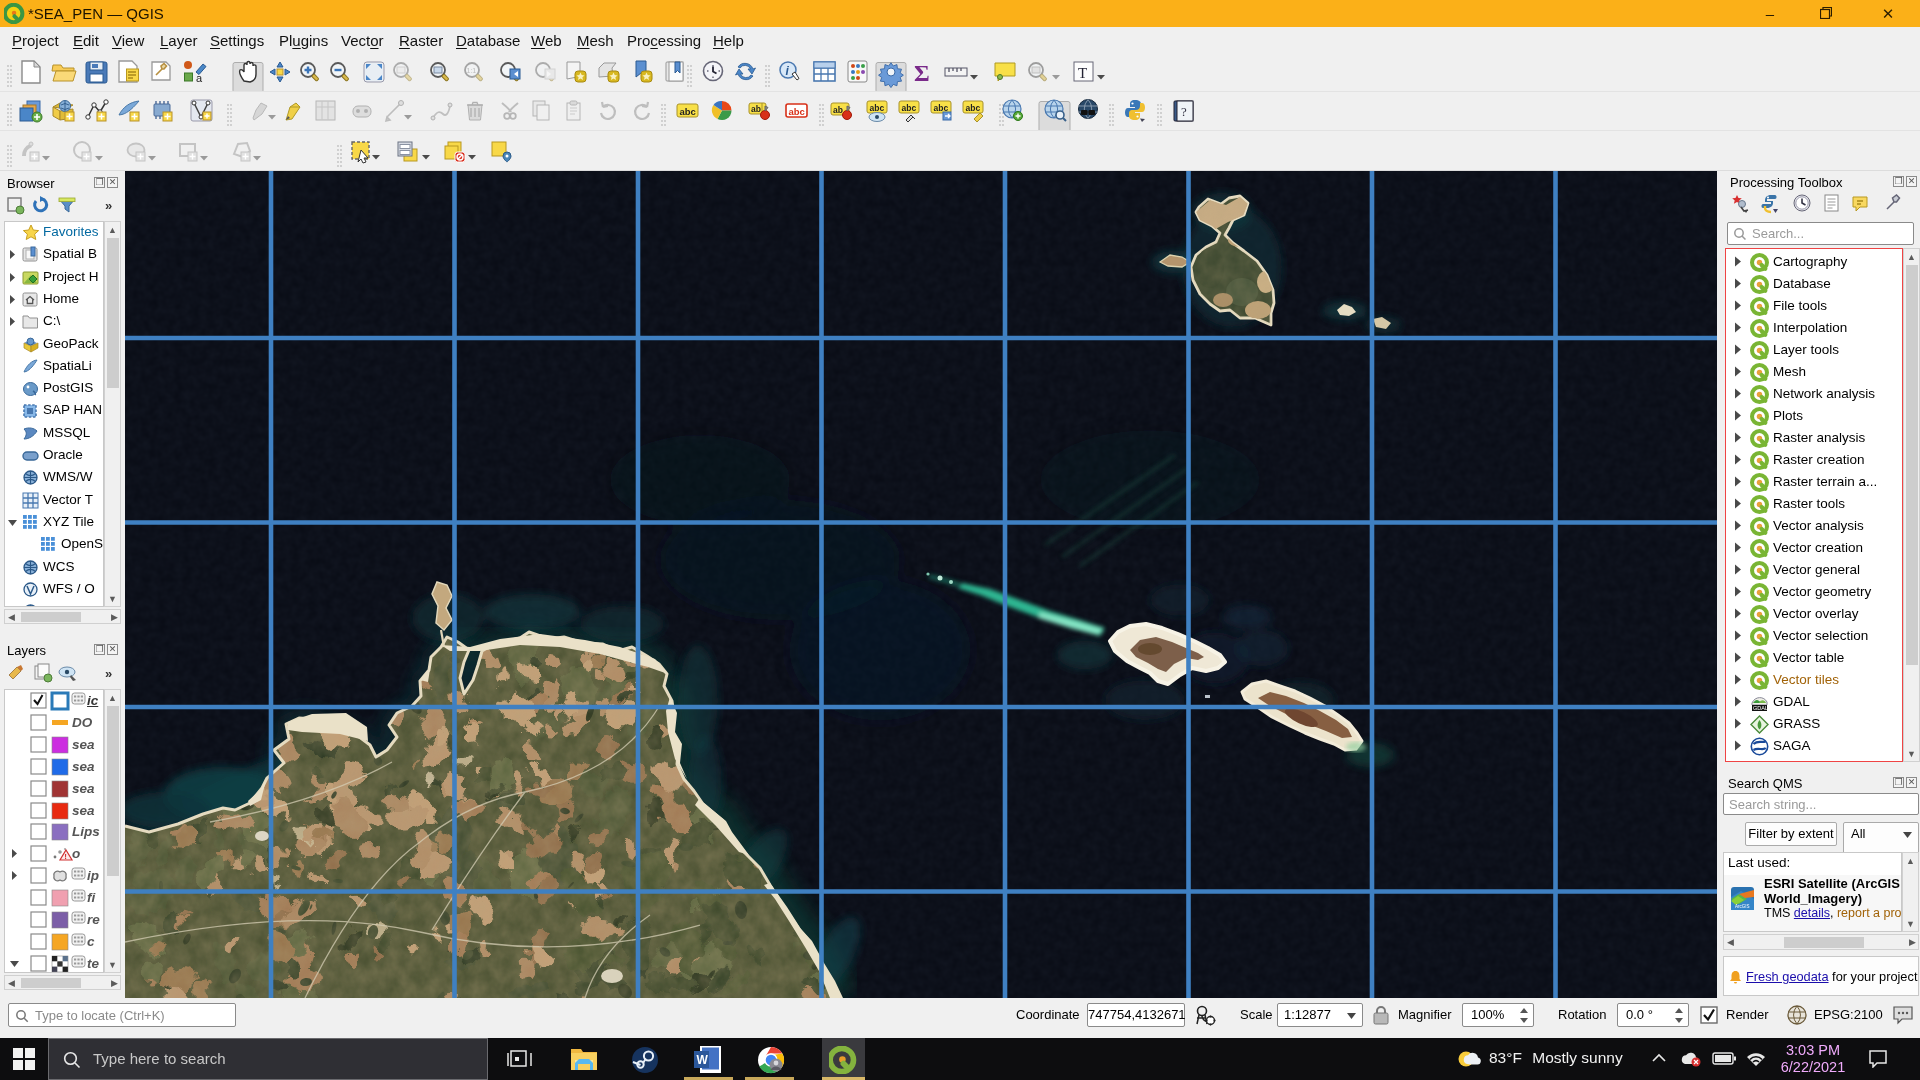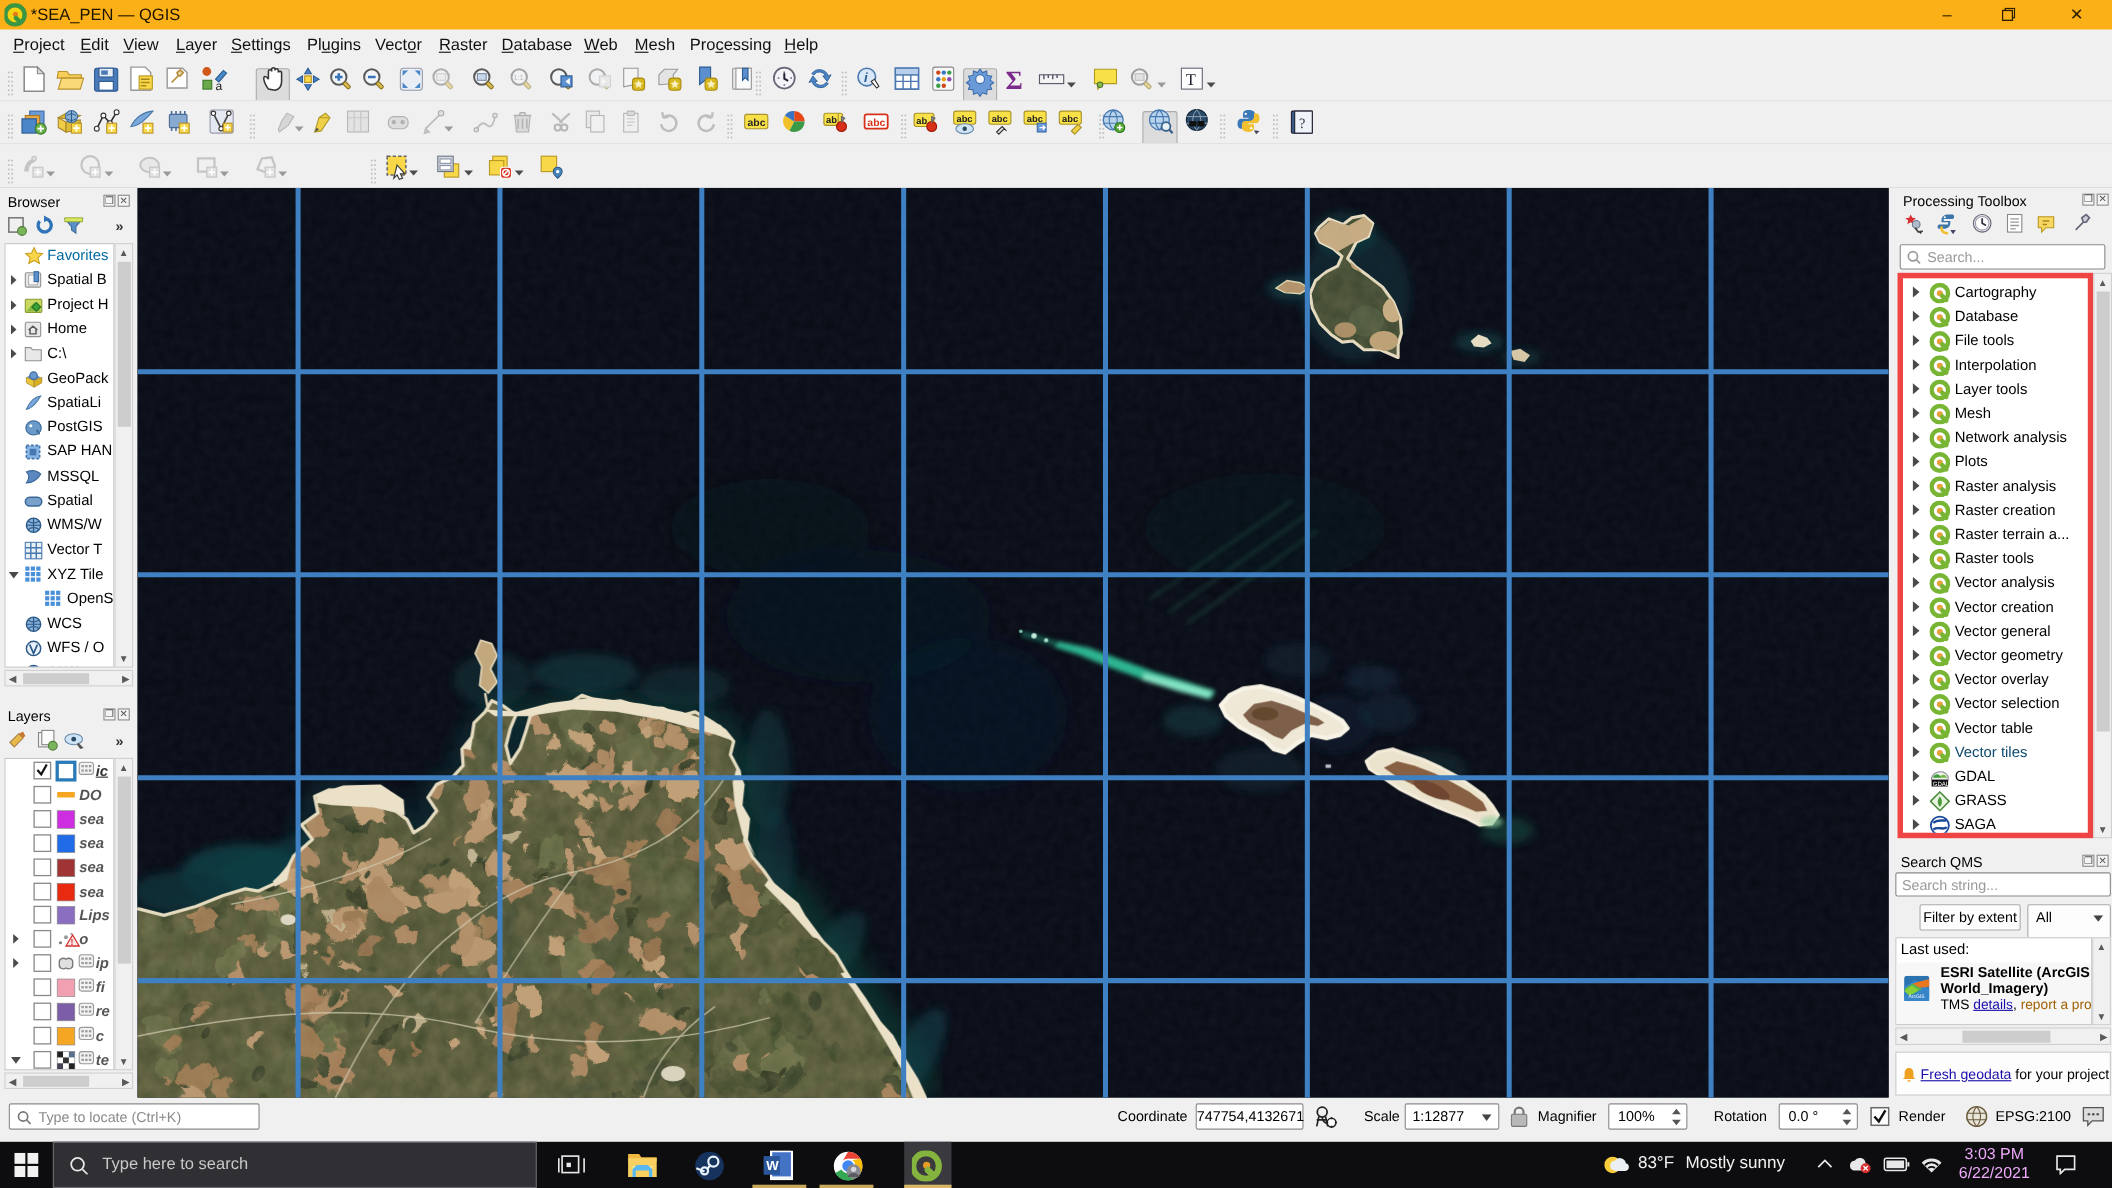--- a/index.html
+++ b/index.html
@@ -738,21 +738,21 @@
               </g>
             </svg>
             <span style="position:absolute;left:38px;top:2px;font-size:13.5px;color:#000">MSSQL</span>
           </div>
 <div style="position:absolute;top:223px;left:0;width:120px;height:22px">
             <svg style="position:absolute;left:0;top:2px" width="120" height="18" viewBox="0 0 120 18">
               <g transform="translate(18,1)">
                 <rect x="0" y="4" width="15" height="8" rx="4" fill="#7aa0cc" stroke="#3a6898" stroke-width="1.4"></rect>
               </g>
             </svg>
-            <span style="position:absolute;left:38px;top:2px;font-size:13.5px;color:#000">Spatial</span>
+            <span style="position:absolute;left:38px;top:2px;font-size:13.5px;color:#000">Oracle</span>
           </div>
 <div style="position:absolute;top:245px;left:0;width:120px;height:22px">
             <svg style="position:absolute;left:0;top:2px" width="120" height="18" viewBox="0 0 120 18">
               <g transform="translate(18,1)">
                 <circle cx="7.5" cy="7.5" r="6.5" fill="#88b0d8" stroke="#2a5888" stroke-width="1.3"></circle>
                 <path d="M7.5,1 v13 M1,7.5 h13 M2.5,3.5 c3,2.5 7,2.5 10,0 M2.5,11.5 c3,-2.5 7,-2.5 10,0" stroke="#2a5888" fill="none" stroke-width="1.1"></path>
               </g>
             </svg>
             <span style="position:absolute;left:38px;top:2px;font-size:13.5px;color:#000">WMS/W</span>
           </div>
@@ -1674,21 +1674,21 @@
           <path d="M4,16 l7,-7 M11,9 l-1.5,-4 4,-3 3,3 -3,4z" fill="#c8ccd4" stroke="#667" stroke-width="1.5"></path>
         </g>
 </svg>
 <div class="abs inp" style="left:6px;top:51px;width:187px;height:23px">
         <svg style="position:absolute;left:5px;top:4px" width="14" height="14" viewBox="0 0 14 14">
           <circle cx="6" cy="6" r="4.2" fill="none" stroke="#999" stroke-width="1.5"></circle>
           <path d="M9,9 l3.5,3.5" stroke="#999" stroke-width="1.5"></path>
         </svg>
         <span style="position:absolute;left:24px;top:3px;color:#9a9a9a">Search...</span>
       </div>
-<div class="abs" style="left:4px;top:77px;width:178px;height:514px;background:#fff;border:5px solid #ef4444;overflow:hidden;position:relative" id="ptree">
+<div class="abs" style="left:4px;top:77px;width:178px;height:514px;background:#fff;border:1px solid #ef4444;overflow:hidden;position:relative" id="ptree">
 <div style="position:absolute;top:2px;left:0;width:178px;height:22px">
           <svg style="position:absolute;left:8px;top:4px" width="10" height="13" viewBox="0 0 10 13">
             <path d="M1,1.5 l6,5 -6,5z" fill="#4a4a4a"></path>
           </svg>
           <svg style="position:absolute;left:24px;top:2px" width="19" height="19" viewBox="0 0 16 16">
             <g transform="translate(0,0)">
               <circle cx="8" cy="8" r="6.3" fill="none" stroke="#79b534" stroke-width="3.4"></circle>
               <circle cx="8" cy="8" r="2.3" fill="#e8a03c"></circle>
               <rect x="8.5" y="7" width="8" height="3.6" rx="1.8" fill="#79b534" transform="rotate(45 8.5 8.8)"></rect>
             </g>
@@ -1933,21 +1933,21 @@
           <svg style="position:absolute;left:8px;top:4px" width="10" height="13" viewBox="0 0 10 13">
             <path d="M1,1.5 l6,5 -6,5z" fill="#4a4a4a"></path>
           </svg>
           <svg style="position:absolute;left:24px;top:2px" width="19" height="19" viewBox="0 0 16 16">
             <g transform="translate(0,0)">
               <circle cx="8" cy="8" r="6.3" fill="none" stroke="#79b534" stroke-width="3.4"></circle>
               <circle cx="8" cy="8" r="2.3" fill="#e8a03c"></circle>
               <rect x="8.5" y="7" width="8" height="3.6" rx="1.8" fill="#79b534" transform="rotate(45 8.5 8.8)"></rect>
             </g>
           </svg>
-          <span style="position:absolute;left:47px;top:3px;font-size:13.5px;color:#0c4a6e;white-space:nowrap">Vector tiles</span>
+          <span style="position:absolute;left:47px;top:3px;font-size:13.5px;color:#a16207;white-space:nowrap">Vector tiles</span>
         </div>
 <div style="position:absolute;top:442px;left:0;width:178px;height:22px">
           <svg style="position:absolute;left:8px;top:4px" width="10" height="13" viewBox="0 0 10 13">
             <path d="M1,1.5 l6,5 -6,5z" fill="#4a4a4a"></path>
           </svg>
           <svg style="position:absolute;left:24px;top:2px" width="19" height="19" viewBox="0 0 19 19">
             <path d="M2,10 C5,3 14,3 17,9 L17,12 L2,12z" fill="#f0f0e8" stroke="#889"></path>
             <path d="M3,10 C6,5 9,7 11,10z" fill="#3a9a3a"></path>
             <path d="M9,10 C11,6 15,7 16,10z" fill="#77b84a"></path>
             <rect x="2" y="12" width="15" height="6" fill="#111"></rect>

